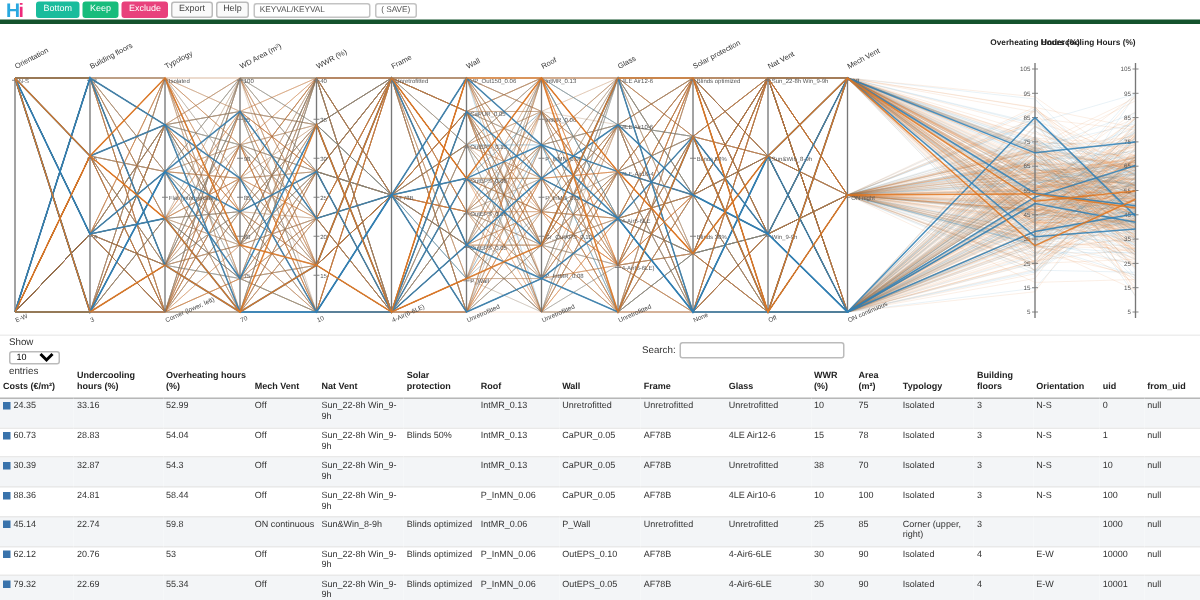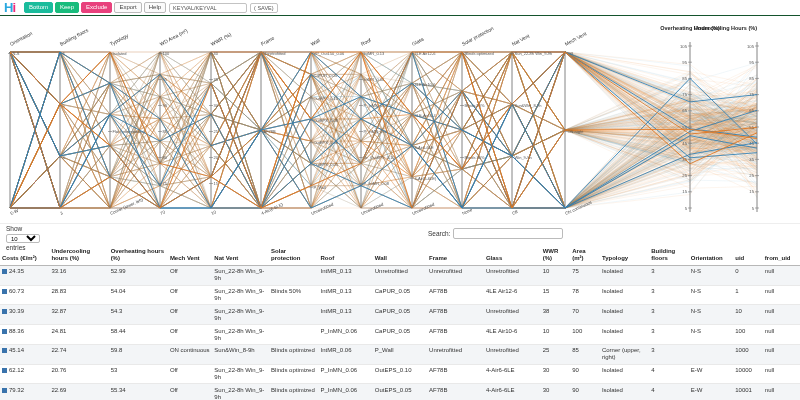--- a/index.html
+++ b/index.html
@@ -2,21 +2,21 @@
 <html><head>
 <meta charset="utf-8">
 <style>
   *{margin:0;padding:0;box-sizing:border-box}
   html,body{width:800px;height:400px;overflow:hidden;background:#fff;
     font-family:"Liberation Sans",sans-serif;color:#222}
   .app{width:800px;height:400px;position:relative;background:#fff}
 
   
   .toolbar{height:16px;display:flex;align-items:center;gap:3px;padding:1px 4px;
-    border-bottom:1px solid #14532d;background:#fff}
+    border-bottom:3px solid #14532d;background:#fff}
   .logo{font-weight:bold;font-size:13px;letter-spacing:-1px;margin-right:6px;line-height:1}
   .logo .lh{color:#29a8df}.logo .li{color:#ee2a7b}
   .tbtn{font-size:6px;padding:1px 4px;border-radius:2px;border:1px solid #bbb;
     color:#fff;line-height:1.3;cursor:pointer;font-family:inherit}
   .tbtn.light{color:#444;background:#fafafa}
   .tfield{font-size:5.5px;border:1px solid #c3c3c3;border-radius:2px;padding:1px 3px;
     color:#555;background:#fff;width:78px;height:10px;font-family:inherit}
   .tsave{font-size:5.5px;border:1px solid #c3c3c3;border-radius:2px;padding:1px 3px;
     color:#555;background:#fff;height:10px;font-family:inherit;cursor:pointer}
 

